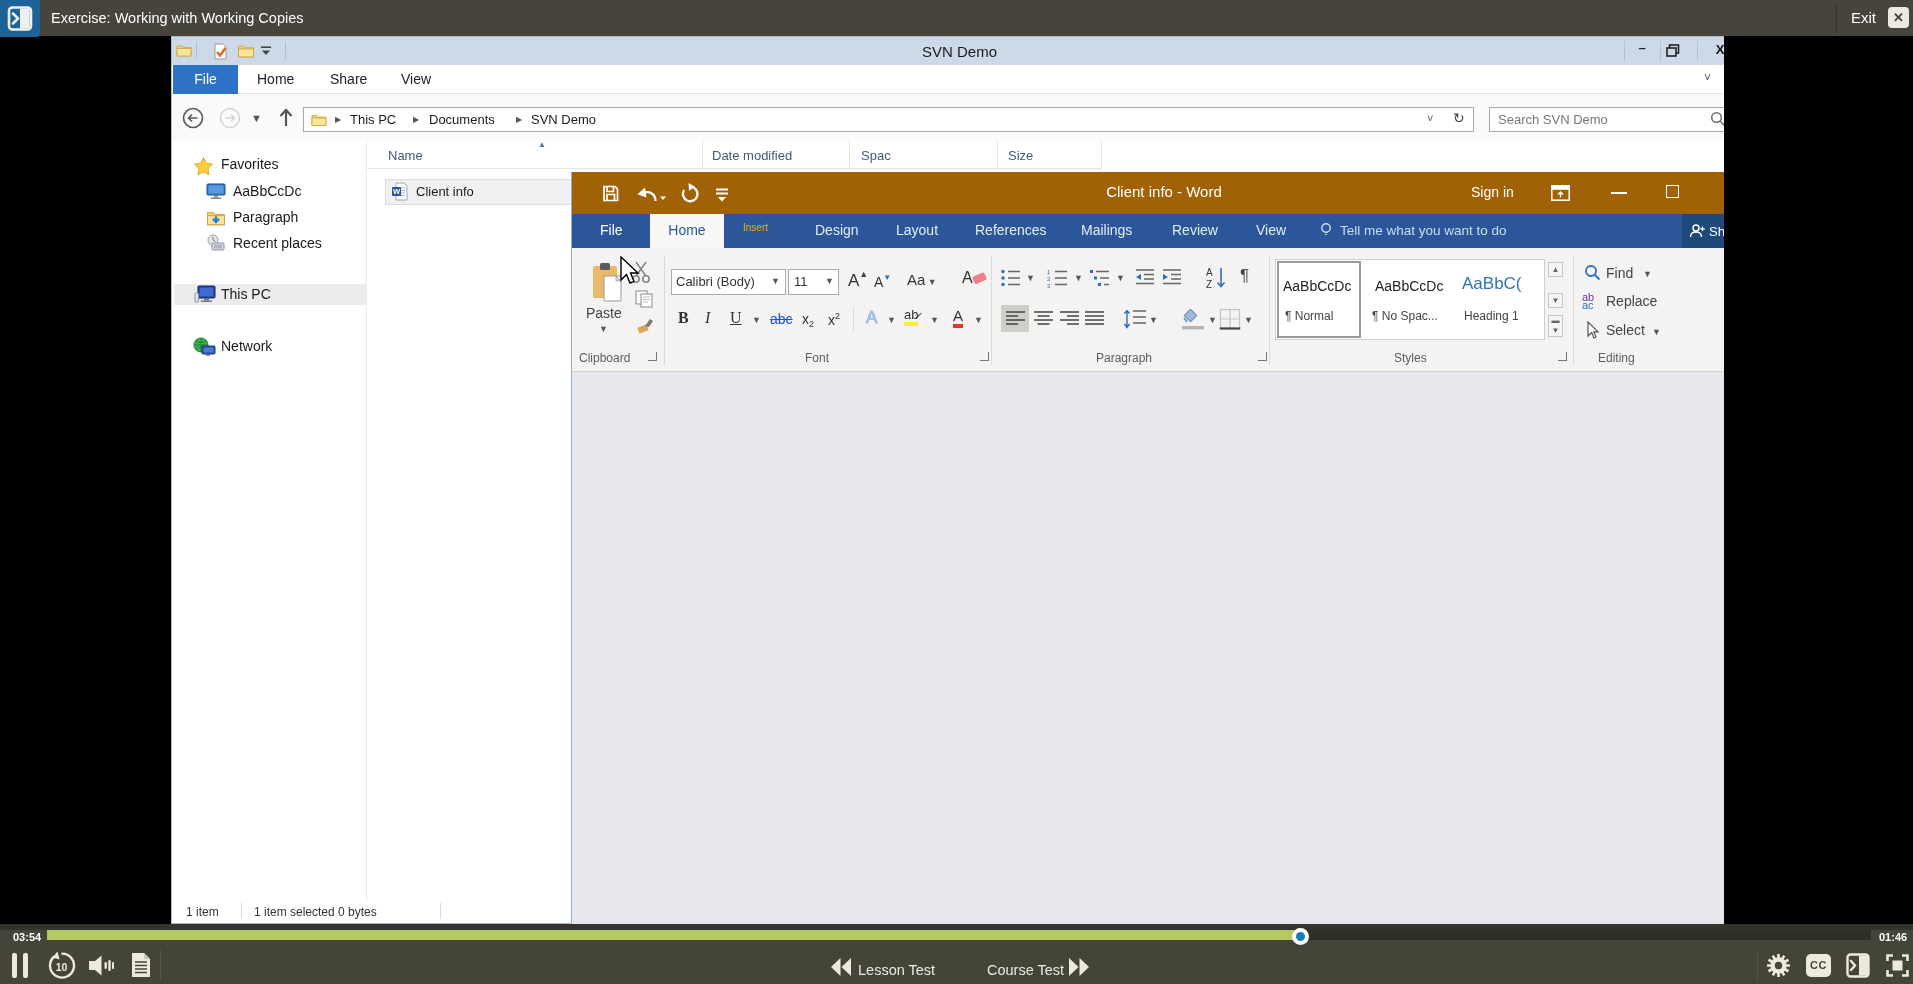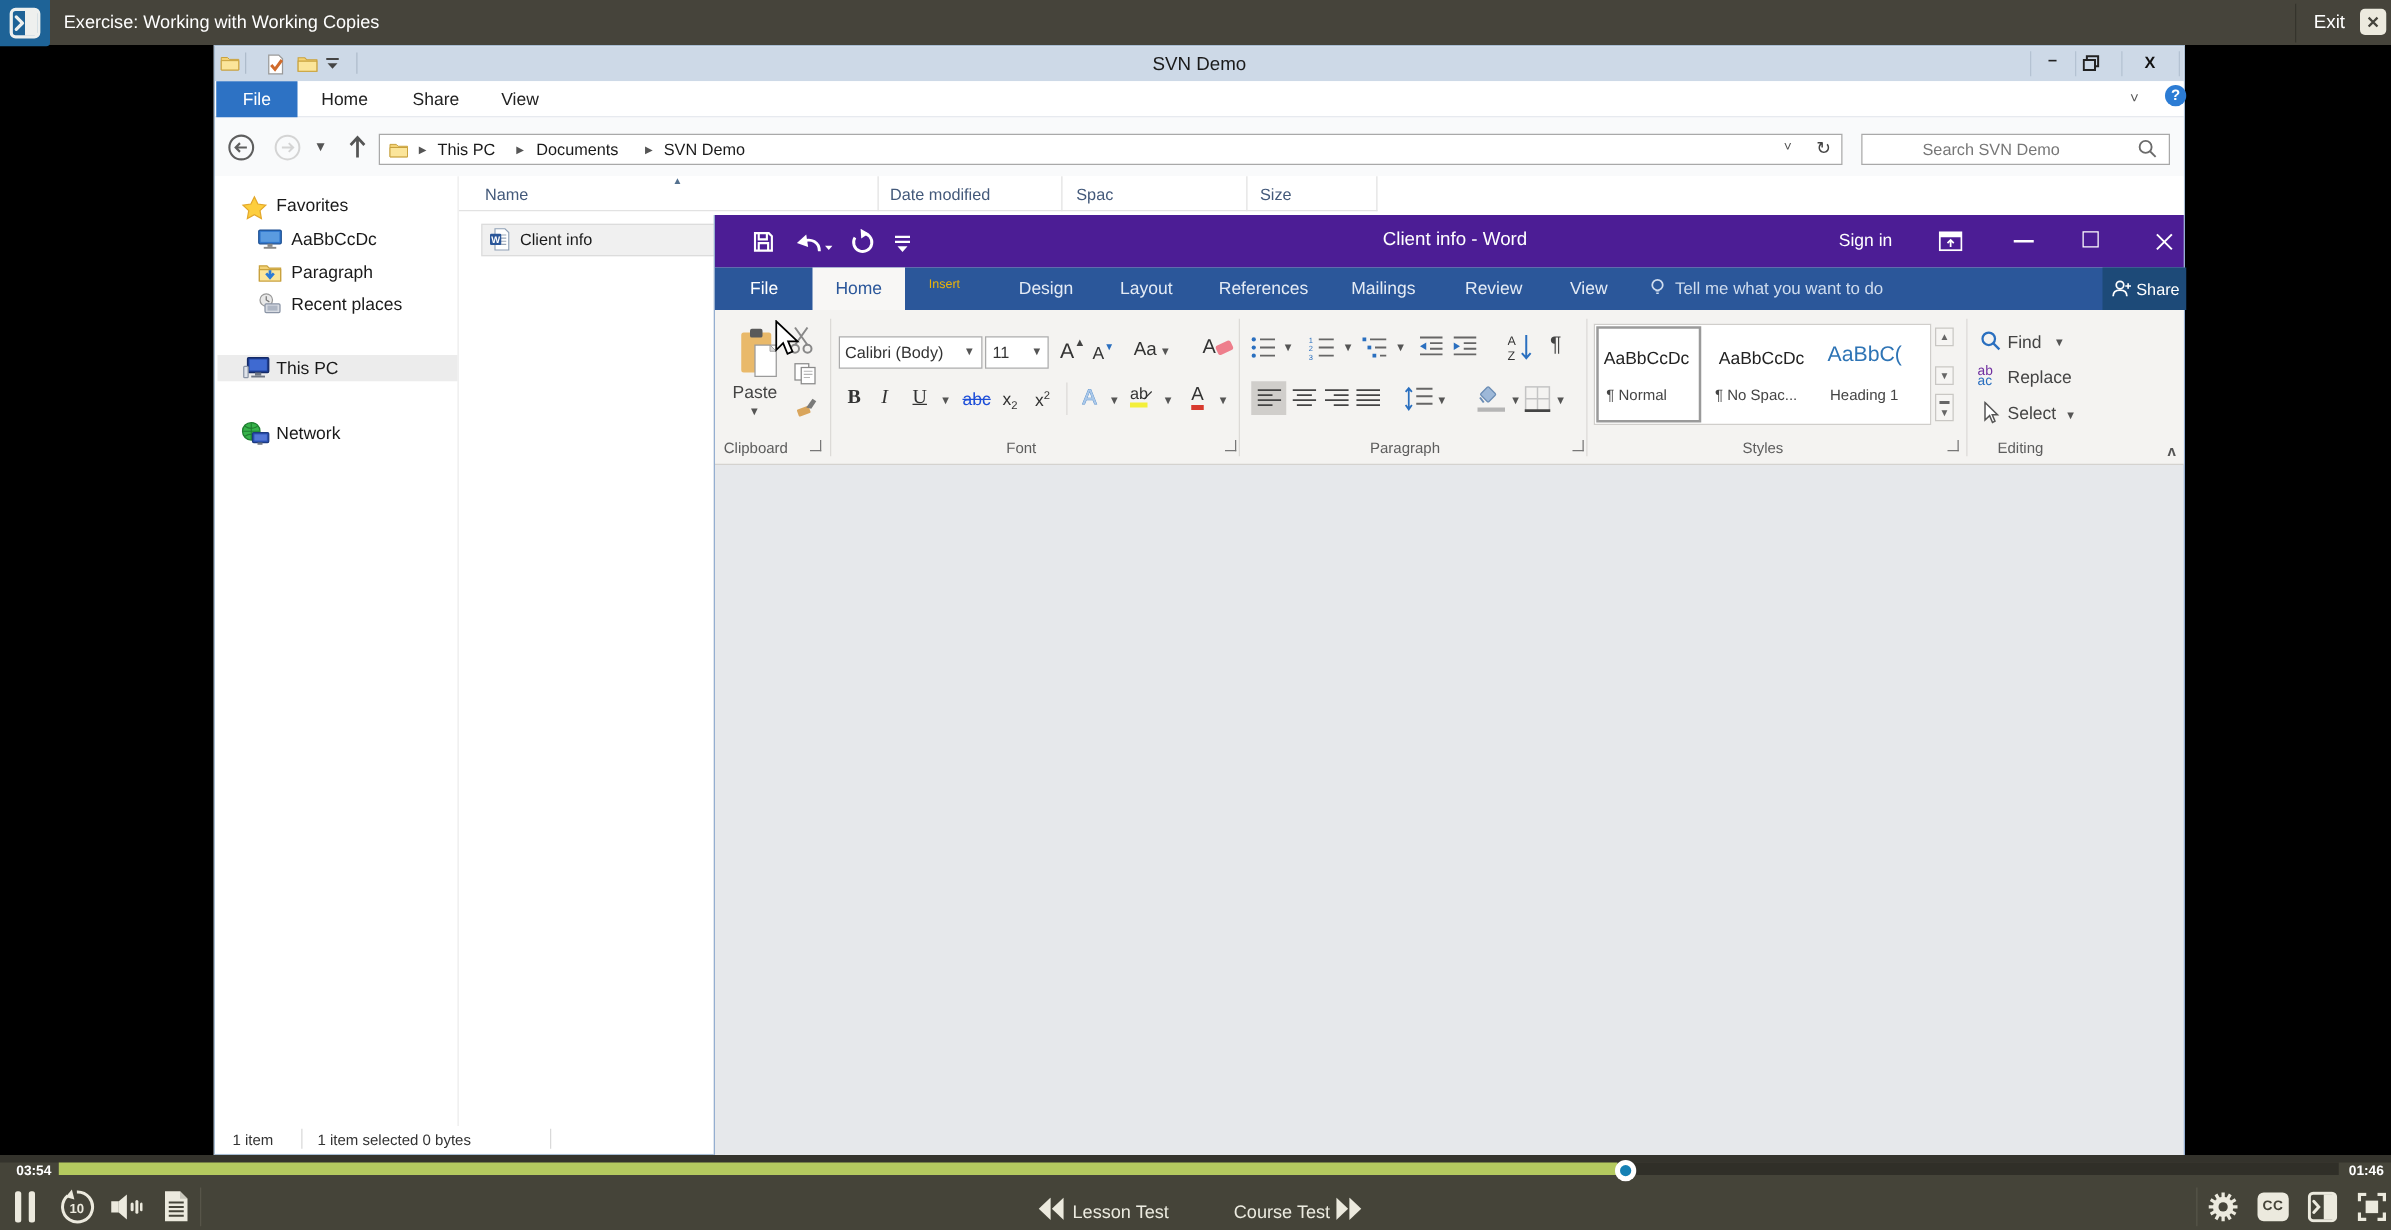--- a/index.html
+++ b/index.html
@@ -9,33 +9,33 @@
 
 
 #topbar { position:absolute; left:0; top:0; width:1913px; height:36px; background:#46443b; z-index:30; }
 #logo { position:absolute; left:0; top:0; width:40px; height:37px; background:#1e6397; border-radius:0 0 3px 0; }
 #title { position:absolute; left:51px; top:10px; color:#fff; font-size:14.5px; }
 #topsep { position:absolute; left:1836px; top:3px; width:1px; height:31px; background:#35342c; }
 #exitlbl { position:absolute; left:1851px; top:9px; color:#fff; font-size:15px; }
 #exitbtn { position:absolute; left:1888px; top:7px; width:21px; height:21px; background:#eceade; border-radius:4px; color:#45443c; font-weight:bold; font-size:13px; text-align:center; line-height:21px; }
 
 
-#video { position:absolute; left:0; top:36px; width:1913px; height:888px; background:#000; overflow:hidden; }
+#video { position:absolute; left:0; top:36px; width:1724px; height:888px; background:#000; overflow:hidden; }
 
 
 #exp { position:absolute; left:171px; top:0px; width:1577px; height:888px; background:#fff; border:1px solid #a8bdd2; }
 #exp-title { position:absolute; left:0; top:0; width:100%; height:28px; background:#cdd9e7; }
 #exp-tabs { position:absolute; left:0; top:28px; width:100%; height:29px; background:#fff; border-bottom:1px solid #dfe4ea; }
 #exp-addr { position:absolute; left:0; top:57px; width:100%; height:47px; background:#f9fafb; }
 #exp-main { position:absolute; left:0; top:104px; width:100%; height:760px; background:#fff; }
 #exp-status { position:absolute; left:0; top:864px; width:100%; height:22px; background:#fff; font-size:12px; color:#333; }
 
 
 #word { position:absolute; left:571px; top:136px; width:1177px; height:752px; background:#e6e8eb; border-left:1px solid #94aed0; border-right:1px solid #94aed0; }
-#word-title { position:absolute; left:0; top:0; width:100%; height:42px; background:#4c1d95; }
+#word-title { position:absolute; left:0; top:0; width:100%; height:42px; background:#a16207; }
 #word-tabs { position:absolute; left:0; top:42px; width:100%; height:34px; background:#2b579a; }
 #word-ribbon { position:absolute; left:0; top:76px; width:100%; height:124px; background:#f4f3f1; border-bottom:1px solid #d4d2cf; }
 #word-doc { position:absolute; left:0; top:200px; width:100%; height:552px; background:#e6e8eb; }
 #word-page { position:absolute; left:79px; top:18px; width:1006px; height:530px; background:#fff; border:1px solid #d0d0d0; }
 
 
 #botbar { position:absolute; left:0; top:924px; width:1913px; height:60px; background:#454439; }
 #ptime1 { position:absolute; left:13px; top:7px; color:#fff; font-size:11px; font-weight:bold; }
 #ptime2 { position:absolute; left:1879px; top:7px; color:#fff; font-size:11px; font-weight:bold; }
 #ptrack { position:absolute; left:47px; top:6px; width:1824px; height:10px; background:#302f28; }
@@ -123,21 +123,21 @@
         </svg>
       <div class="abs" style="left:163px;top:21px;color:#555;font-size:8px">▶</div>
       <div class="abs" style="left:178px;top:18px;color:#1a1a1a;font-size:13px">This PC</div>
       <div class="abs" style="left:241px;top:21px;color:#555;font-size:8px">▶</div>
       <div class="abs" style="left:257px;top:18px;color:#1a1a1a;font-size:13px">Documents</div>
       <div class="abs" style="left:344px;top:21px;color:#555;font-size:8px">▶</div>
       <div class="abs" style="left:359px;top:18px;color:#1a1a1a;font-size:13px">SVN Demo</div>
       <div class="abs" style="left:1255px;top:18px;color:#555;font-size:11px">˅</div>
       <div class="abs" style="left:1281px;top:16px;color:#444;font-size:14px">↻</div>
       <div class="abs" style="left:1317px;top:13px;width:247px;height:25px;background:#fff;border:1px solid #a9a9a9"></div>
-      <div class="abs" style="left:1366px;top:18px;color:#777;font-size:13px">Search SVN Demo</div>
+      <div class="abs" style="left:1326px;top:18px;color:#777;font-size:13px">Search SVN Demo</div>
       <svg class="abs" style="left:1538px;top:17px" width="16" height="16" viewBox="0 0 16 16">
           <circle cx="6.5" cy="6.5" r="4.8" fill="none" stroke="#6b6b6b" stroke-width="1.5"></circle>
           <path d="M10 10 L14.5 14.5" stroke="#6b6b6b" stroke-width="1.5"></path>
         </svg>
     </div>
     <div id="exp-main">
 
       <div class="abs" style="left:195px;top:0px;width:735px;height:28px;border-bottom:1px solid #e2e2e2"></div>
       <div class="abs" style="left:366px;top:-1px;color:#54718f;font-size:8px">▲</div>
       <div class="abs" style="left:216px;top:7px;color:#43597a;font-size:13px">Name</div>

